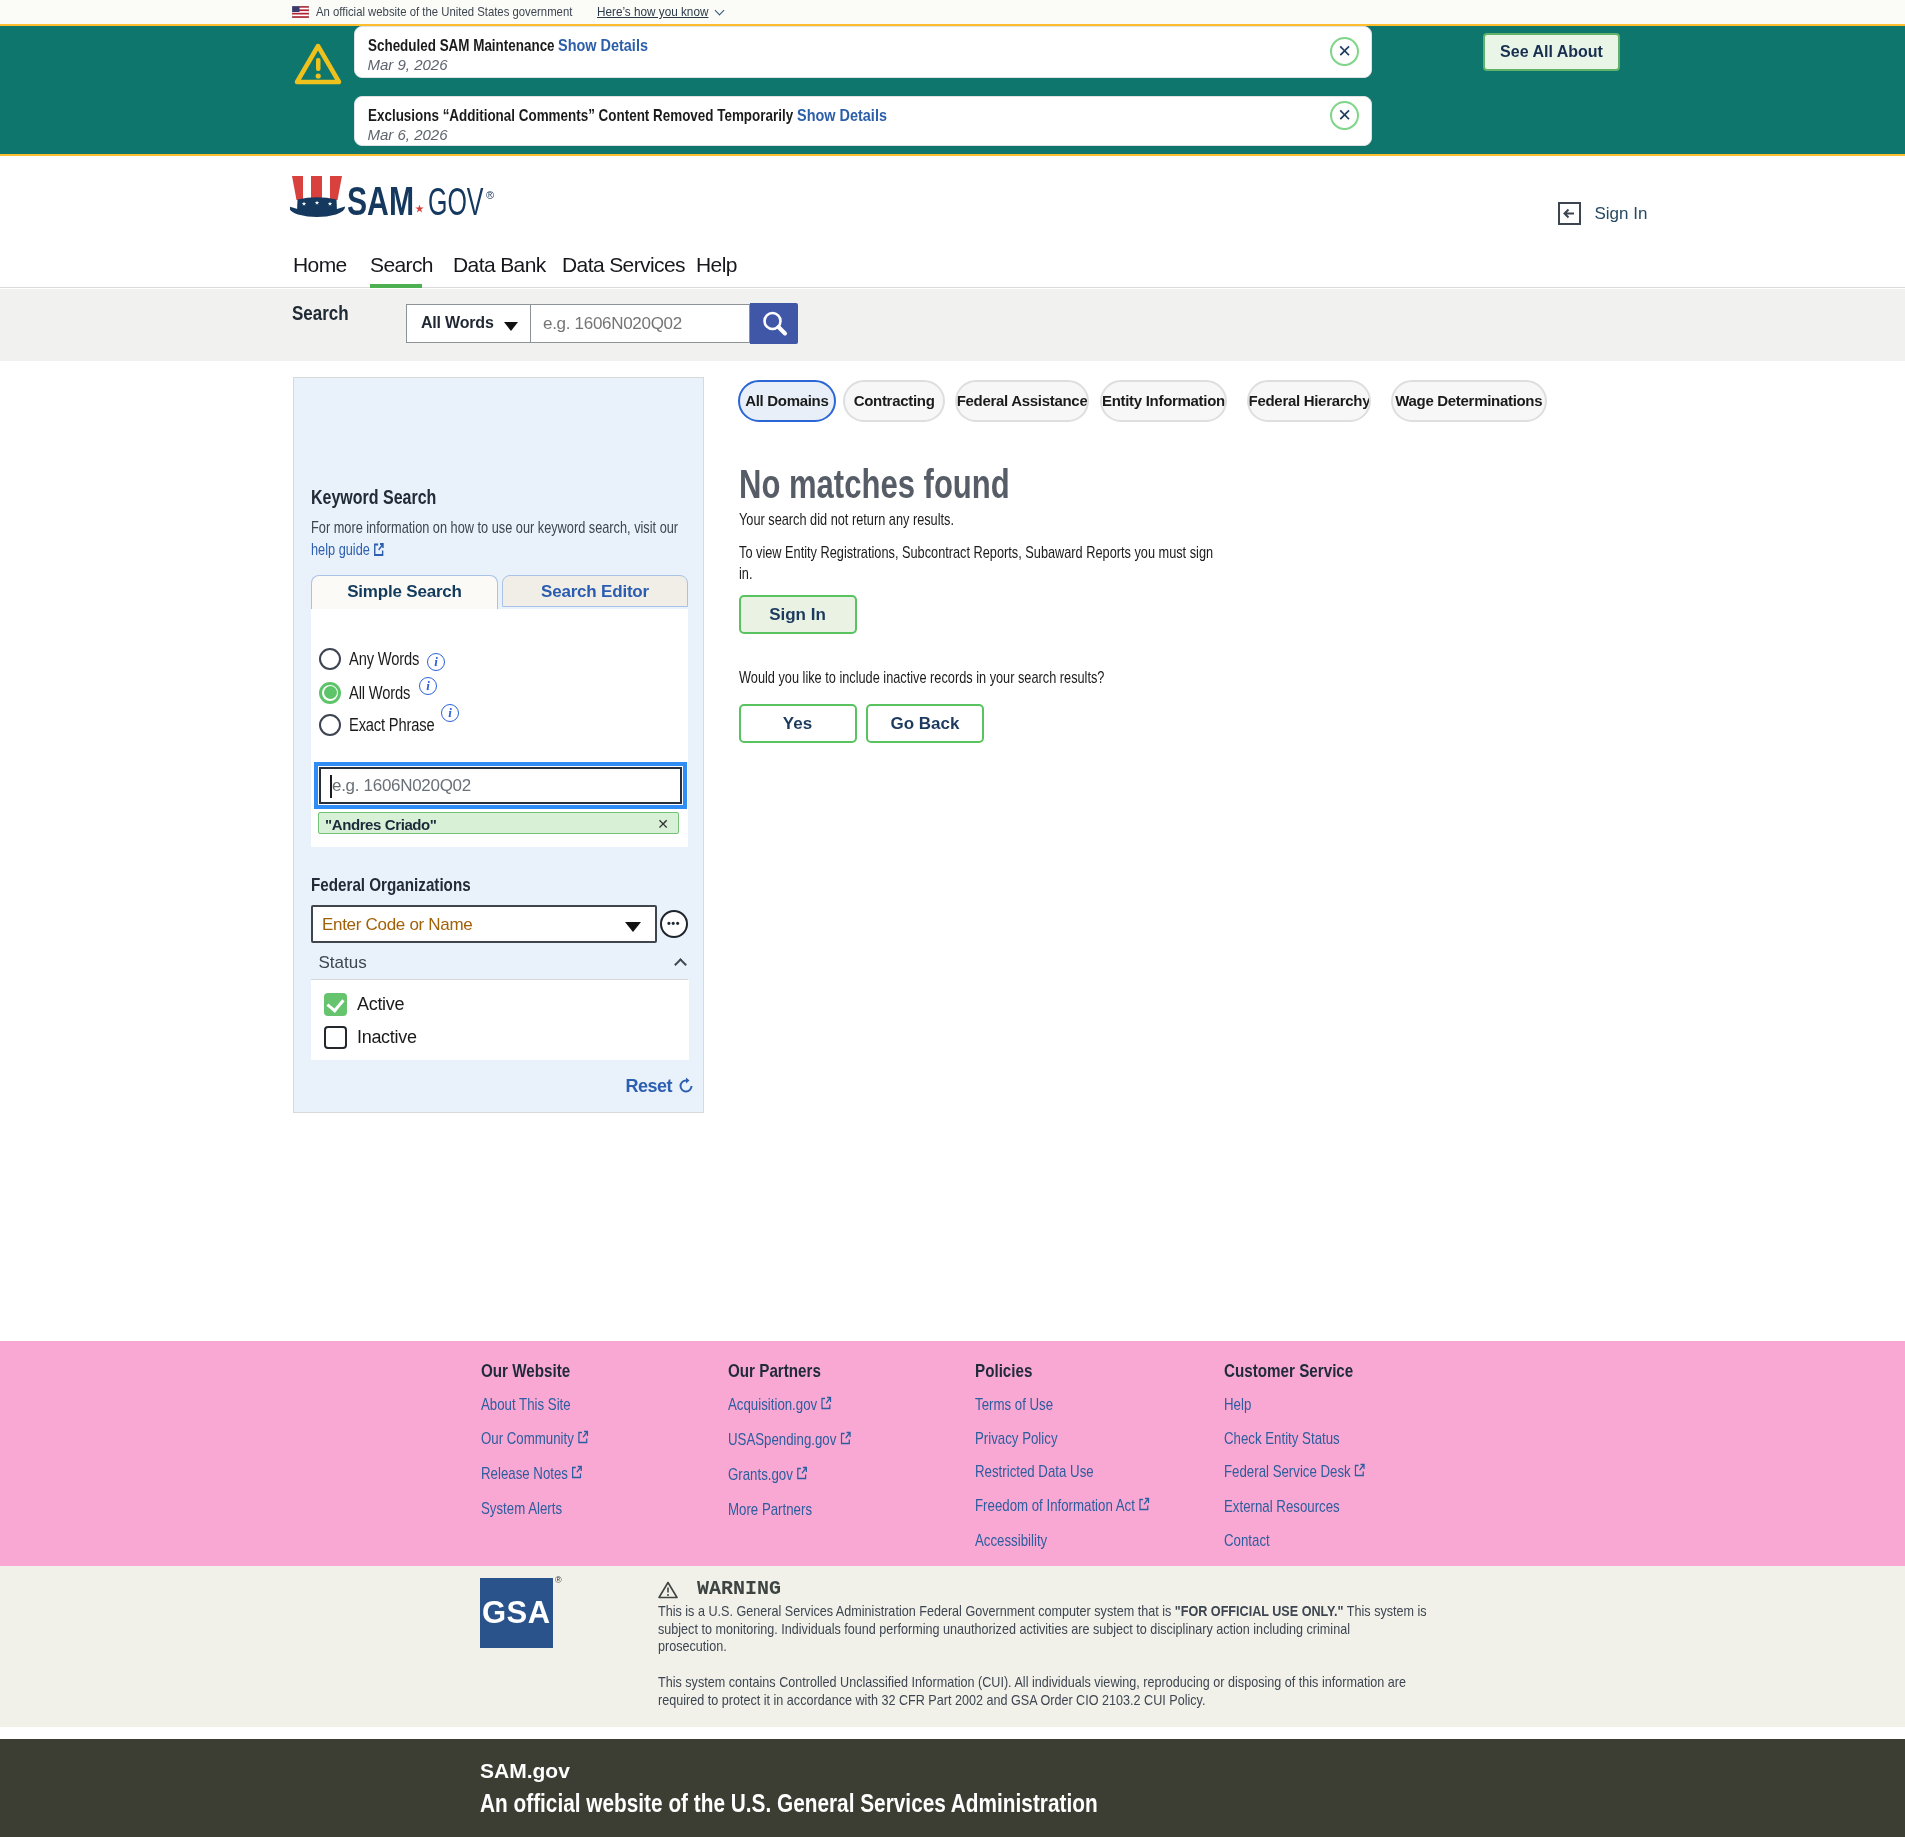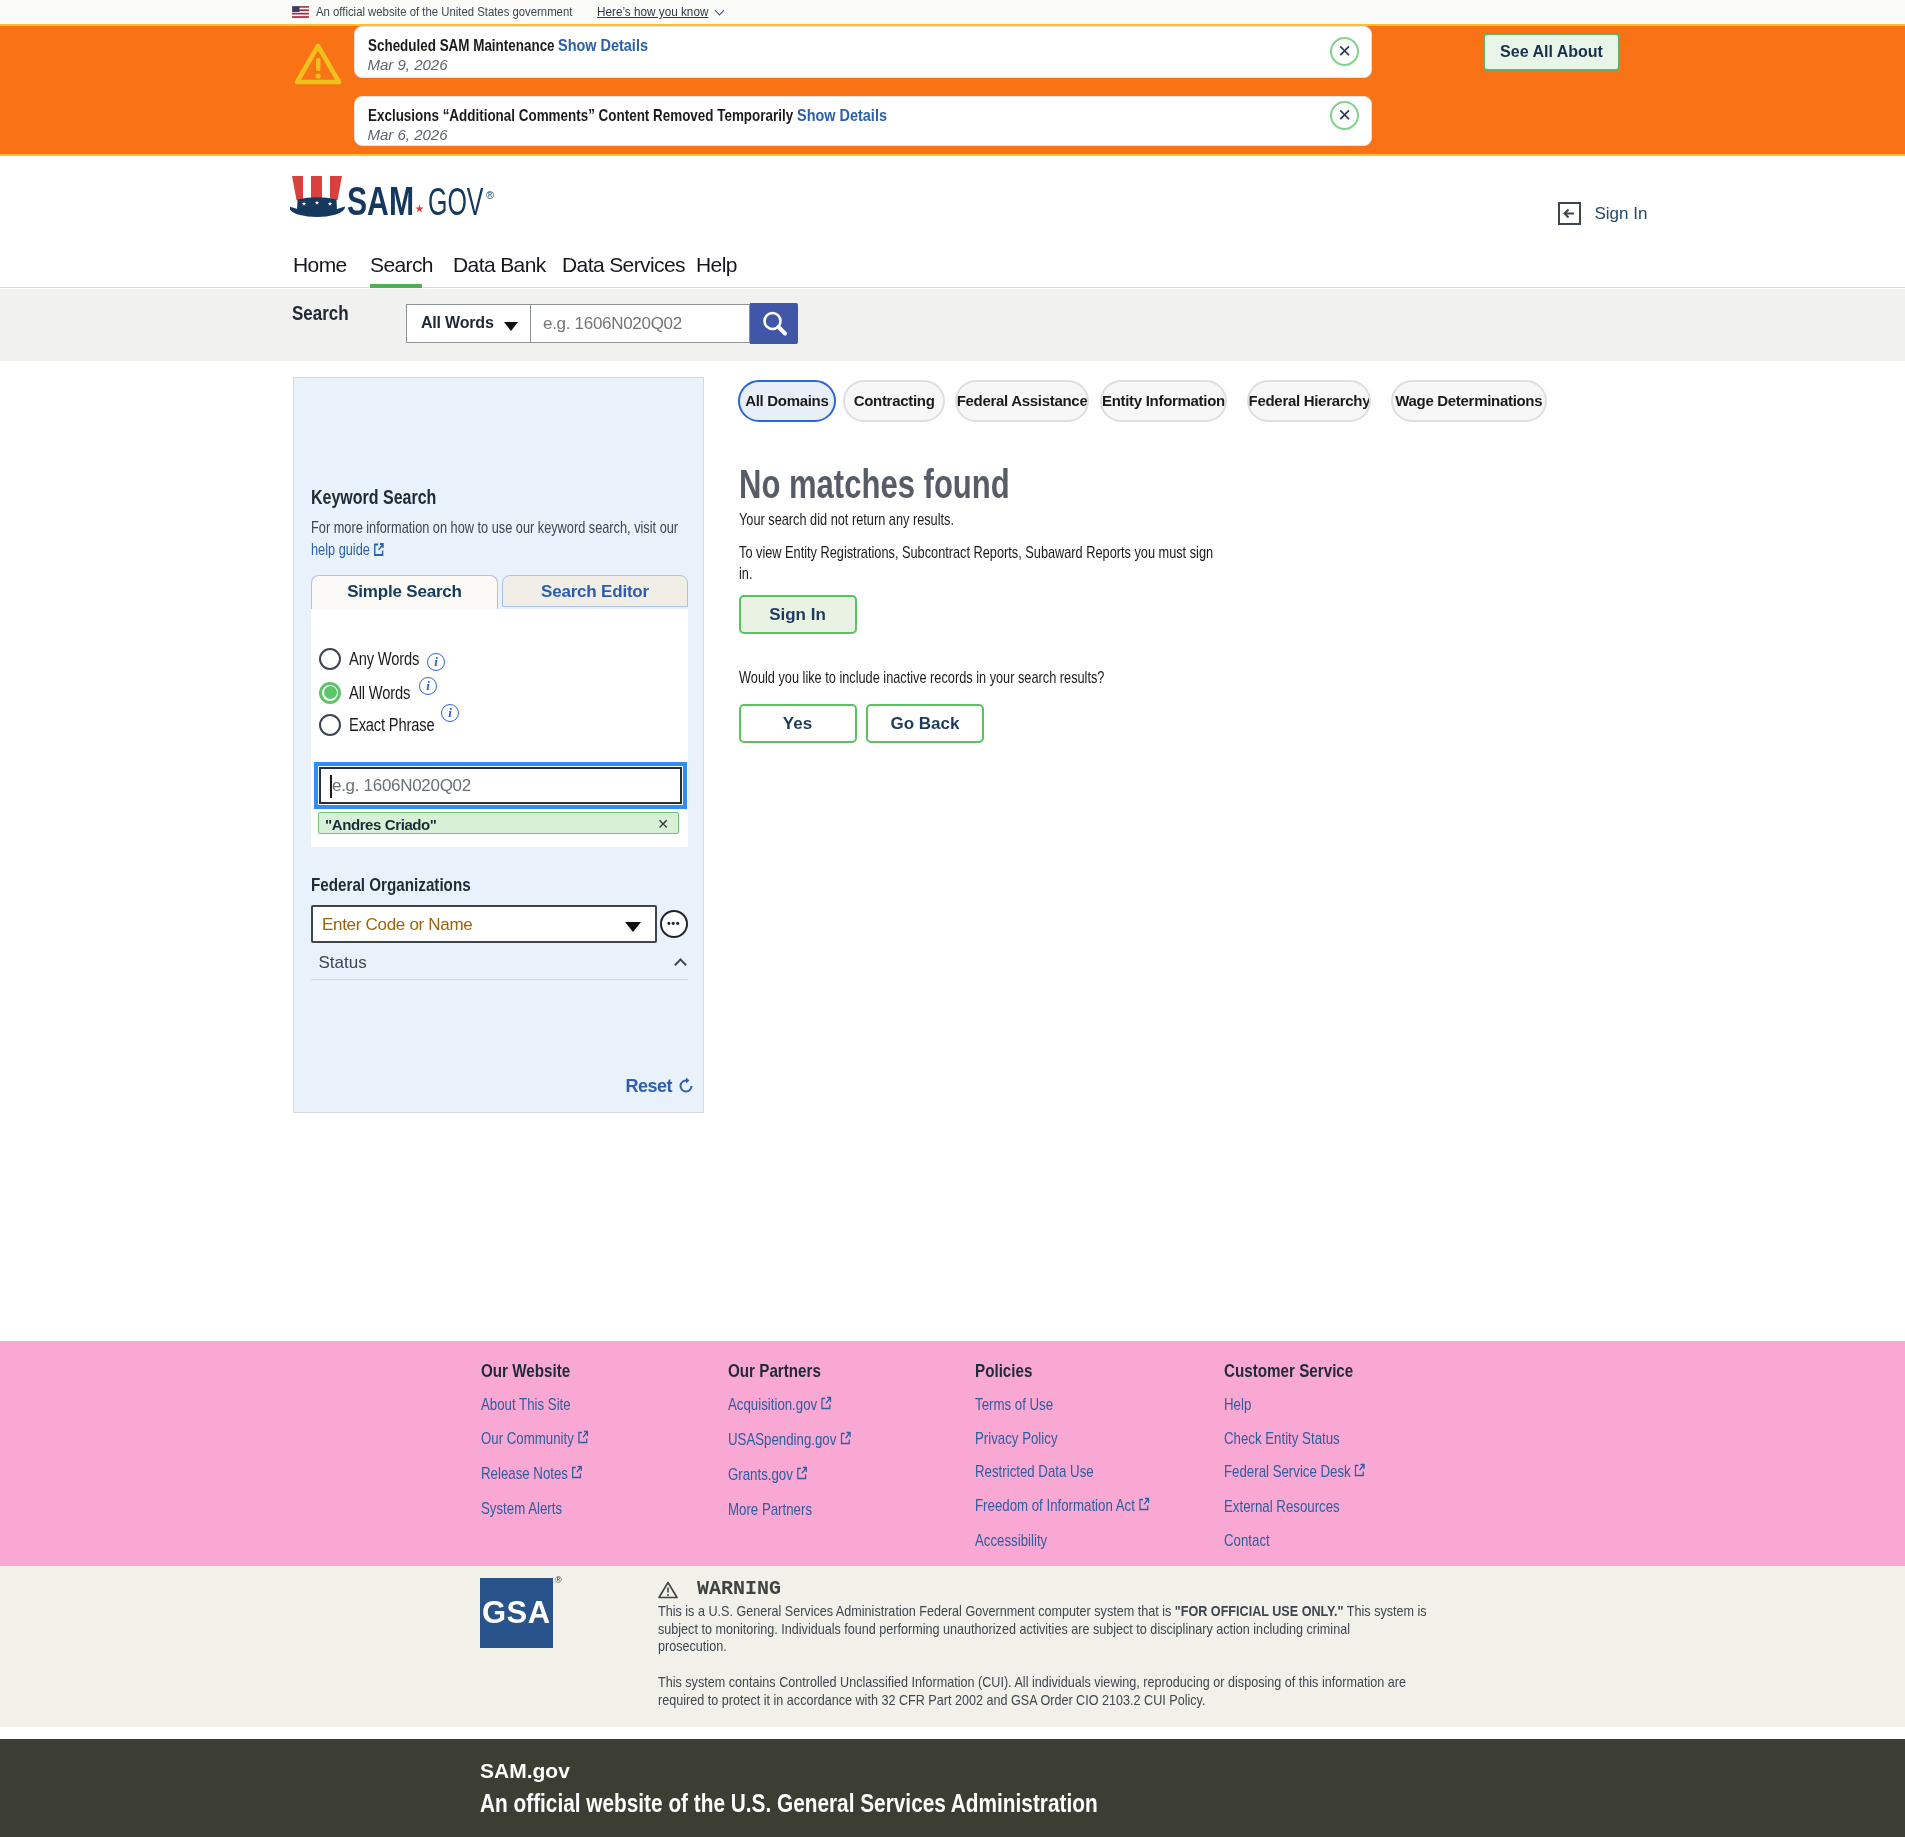--- a/index.html
+++ b/index.html
@@ -7,21 +7,21 @@
 
 
 #banner { position:absolute; left:0; top:0; width:1905px; height:25.5px; background:#fbfcf7; border-bottom:2.5px solid #ffbe2e; }
 #banner .txt { position:absolute; left:316px; top:4px; font-size:13.5px; color:#3d4551; transform:scaleX(0.84); transform-origin:0 50%; white-space:nowrap; }
 #banner .how { position:absolute; left:597px; top:4px; font-size:13.5px; color:#2c3949; text-decoration:underline; transform:scaleX(0.87); transform-origin:0 50%; white-space:nowrap; }
 #flag { position:absolute; left:292px; top:6px; }
 .chev { display:inline-block; width:7px; height:7px; border-right:1.8px solid #30507c; border-bottom:1.8px solid #30507c; transform:rotate(45deg); }
 #banner .chev { position:absolute; left:716px; top:7px; }
 
 
-#alerts { position:absolute; left:0; top:25.5px; width:1905px; height:130px; background:#f97316; border-bottom:2.5px solid #ffbe2e; }
+#alerts { position:absolute; left:0; top:25.5px; width:1905px; height:130px; background:#0f766e; border-bottom:2.5px solid #ffbe2e; }
 .alertcard { position:absolute; left:353.5px; width:1018px; border:1px solid #dfe1e2; border-radius:8px; background:#fff; }
 .alertcard .t { position:absolute; left:13px; top:9px; font-size:17px; font-weight:bold; color:#1b1b1b; white-space:nowrap; transform:scaleX(0.79); transform-origin:0 50%; }
 .alertcard .sd { position:absolute; top:9px; font-size:17px; font-weight:bold; color:#2c5faa; white-space:nowrap; transform:scaleX(0.85); transform-origin:0 50%; }
 .alertcard .d { position:absolute; left:13px; top:29px; font-size:15px; font-style:italic; color:#5d646d; }
 .closec { position:absolute; width:29px; height:29px; border:2px solid #7fd589; border-radius:50%; background:#fdfefd; color:#1c3a5e; font-size:17px; line-height:25px; text-align:center; }
 #seealerts { position:absolute; left:1483px; top:7.5px; width:137px; height:38px; background:#e9f5e7; border:2px solid #5fb268; border-radius:4px; font-size:16px; font-weight:bold; color:#17304f; text-align:center; line-height:34px; }
 #warntri { position:absolute; left:293px; top:16px; }
 
 
 #hdr { position:absolute; left:0; top:158px; width:1905px; height:82px; background:#fff; }
@@ -241,20 +241,26 @@
   </div>
   <div class="fkh" style="top:496px; font-size:19px;">Federal Organizations</div>
   <div id="forg">
       <span>Enter Code or Name</span>
       <div class="car"></div>
     </div>
   <div id="fell">•••</div>
   <div id="fstatus">Status</div>
   <div id="fchev"></div>
   <div style="position:absolute;left:17.5px;top:601px;width:377px;height:1px;background:#d5d7d9;"></div>
+  <div id="sbox">
+    <div class="cb on" style="top:13px;"></div>
+      <span class="cblab" style="top:14px;">Active</span>
+    <div class="cb off" style="top:46px;"></div>
+      <span class="cblab" style="top:47px;">Inactive</span>
+  </div>
   <div id="freset">Reset <svg width="18" height="18" viewBox="0 0 18 18" style="vertical-align:-3px;">
         <path d="M14.5 9 A5.5 5.5 0 1 1 9 3.5" fill="none" stroke="#2d5fb0" stroke-width="2"></path>
         <path d="M9 0.5 L12.5 3.5 L9 6.5 Z" fill="#2d5fb0"></path>
       </svg></div>
 </div>
 
 <div class="pill act" style="left:737.6px; width:98.5px;">All Domains</div>
 <div class="pill" style="left:843.3px; width:101.6px;">Contracting</div>
 <div class="pill" style="left:954.6px; width:134.9px;">Federal Assistance</div>
 <div class="pill" style="left:1099.7px; width:127.5px;">Entity Information</div>

